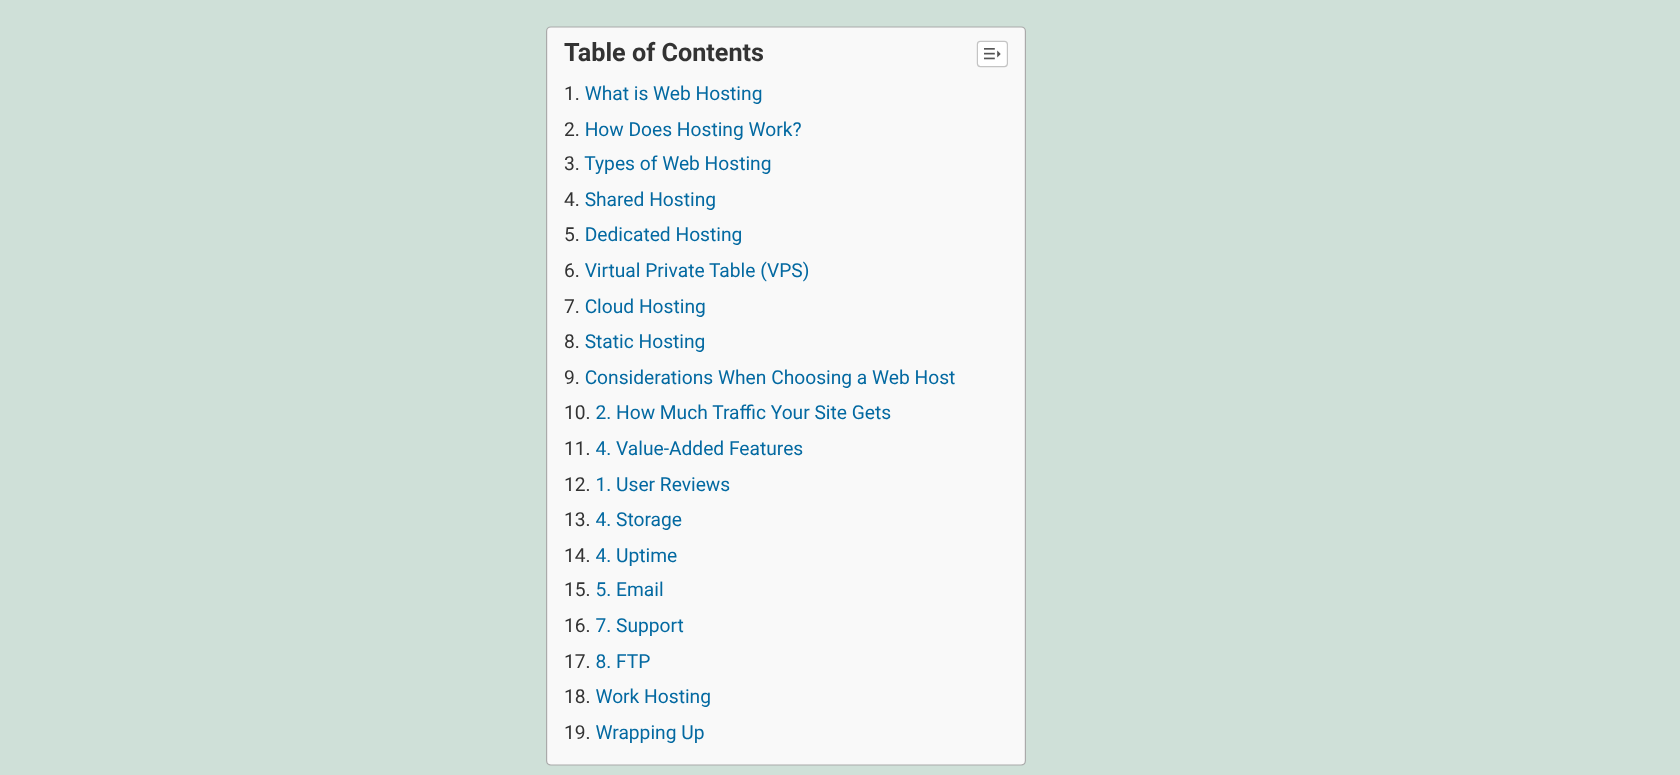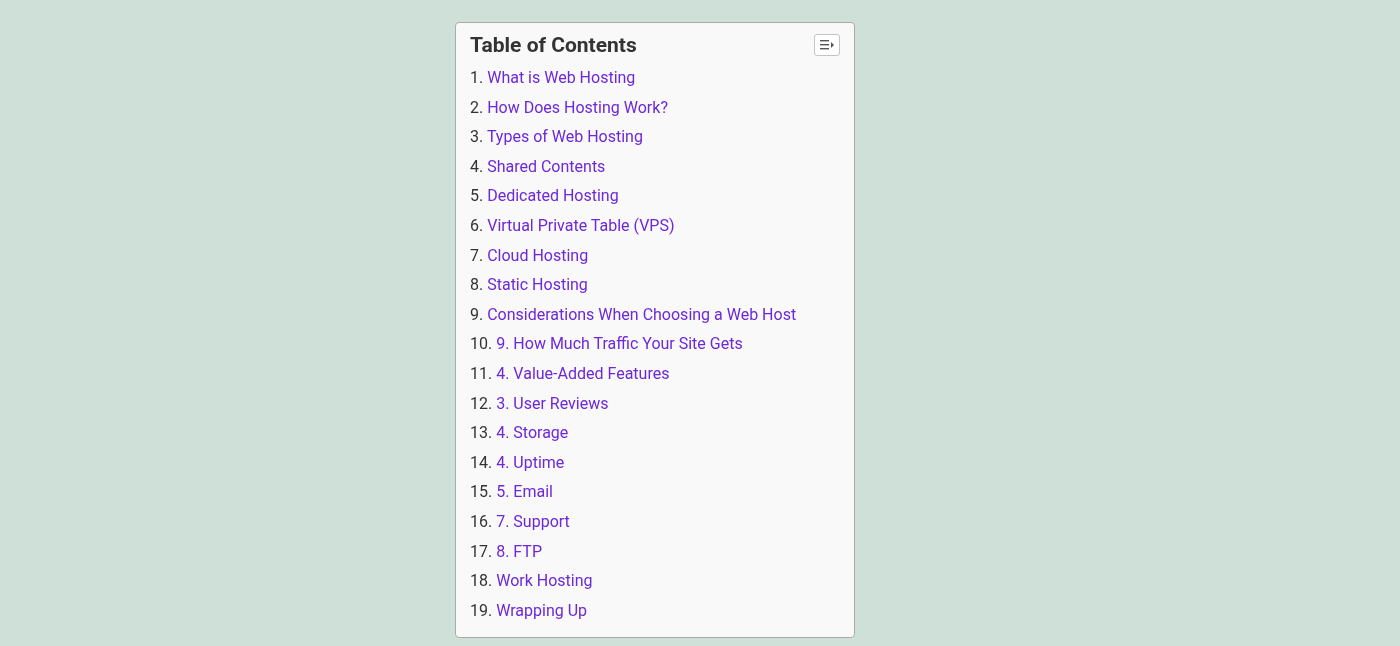--- a/index.html
+++ b/index.html
@@ -59,21 +59,21 @@
       font-size: 16px;
       line-height: 1.85;
       color: #333333;
       cursor: pointer;
     }
     .toc-item::before {
       content: counter(toc-counter) ". ";
       color: #333333;
     }
     .toc-item-link {
-      color: #6d28d9;
+      color: #0369a1;
       text-decoration: none;
     }
   </style>
 </head>
 <body>
 
 <div class="toc-container">
   <div class="toc-header">
     <span class="toc-title">Table of Contents</span>
     <span class="toc-toggle">
@@ -84,29 +84,29 @@
           <rect x="0" y="9" width="9" height="1.4" fill="#555"></rect>
           <path d="M11 3 L14 6 L11 9 Z" fill="#555"></path>
         </svg>
       </span>
     </span>
   </div>
   <ol class="toc-list">
     <li class="toc-item"><span class="toc-item-link">What is Web Hosting</span></li>
     <li class="toc-item"><span class="toc-item-link">How Does Hosting Work?</span></li>
     <li class="toc-item"><span class="toc-item-link">Types of Web Hosting</span></li>
-    <li class="toc-item"><span class="toc-item-link">Shared Contents</span></li>
+    <li class="toc-item"><span class="toc-item-link">Shared Hosting</span></li>
     <li class="toc-item"><span class="toc-item-link">Dedicated Hosting</span></li>
     <li class="toc-item"><span class="toc-item-link">Virtual Private Table (VPS)</span></li>
     <li class="toc-item"><span class="toc-item-link">Cloud Hosting</span></li>
     <li class="toc-item"><span class="toc-item-link">Static Hosting</span></li>
     <li class="toc-item"><span class="toc-item-link">Considerations When Choosing a Web Host</span></li>
-    <li class="toc-item"><span class="toc-item-link">9. How Much Traffic Your Site Gets</span></li>
+    <li class="toc-item"><span class="toc-item-link">2. How Much Traffic Your Site Gets</span></li>
     <li class="toc-item"><span class="toc-item-link">4. Value-Added Features</span></li>
-    <li class="toc-item"><span class="toc-item-link">3. User Reviews</span></li>
+    <li class="toc-item"><span class="toc-item-link">1. User Reviews</span></li>
     <li class="toc-item"><span class="toc-item-link">4. Storage</span></li>
     <li class="toc-item"><span class="toc-item-link">4. Uptime</span></li>
     <li class="toc-item"><span class="toc-item-link">5. Email</span></li>
     <li class="toc-item"><span class="toc-item-link">7. Support</span></li>
     <li class="toc-item"><span class="toc-item-link">8. FTP</span></li>
     <li class="toc-item"><span class="toc-item-link">Work Hosting</span></li>
     <li class="toc-item"><span class="toc-item-link">Wrapping Up</span></li>
   </ol>
 </div>
 

